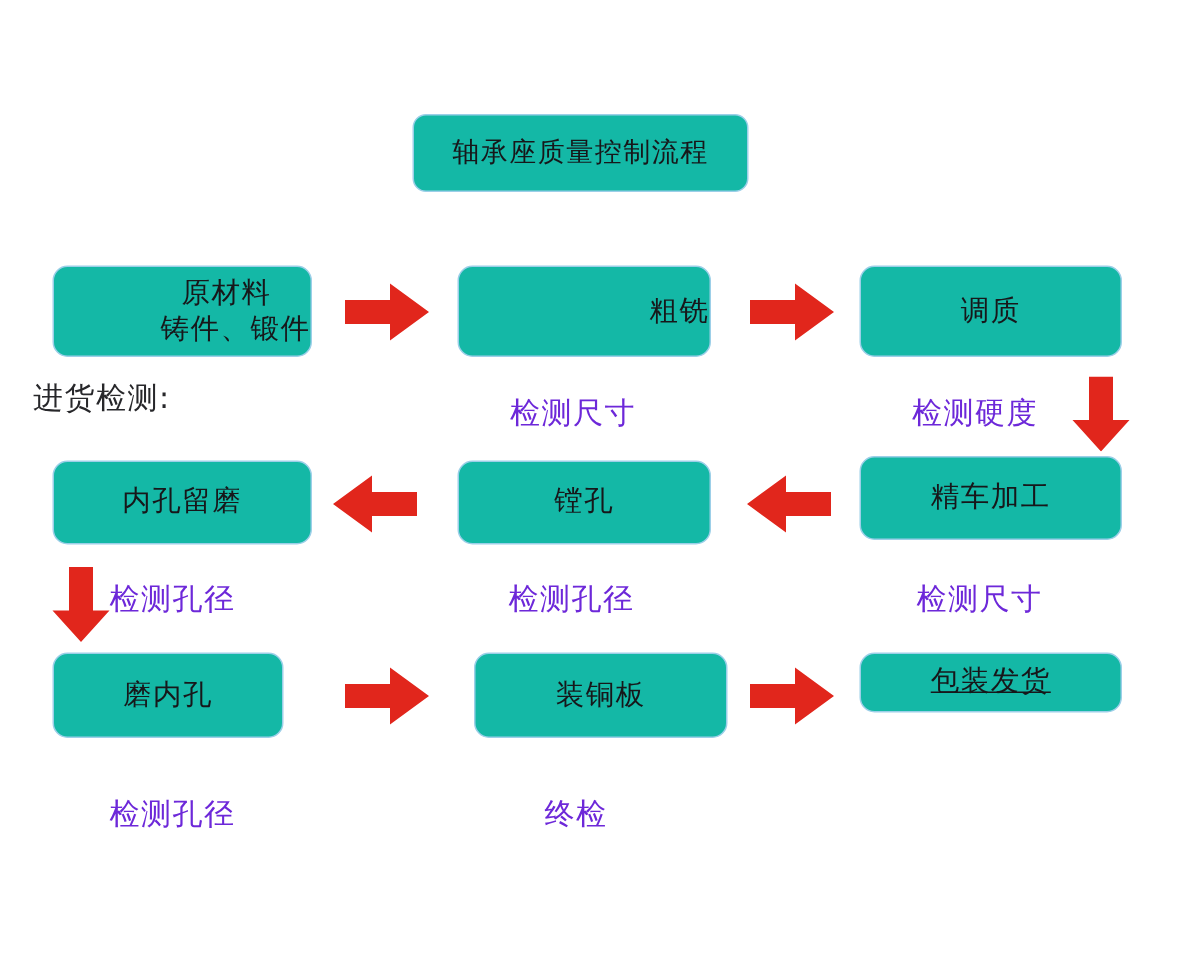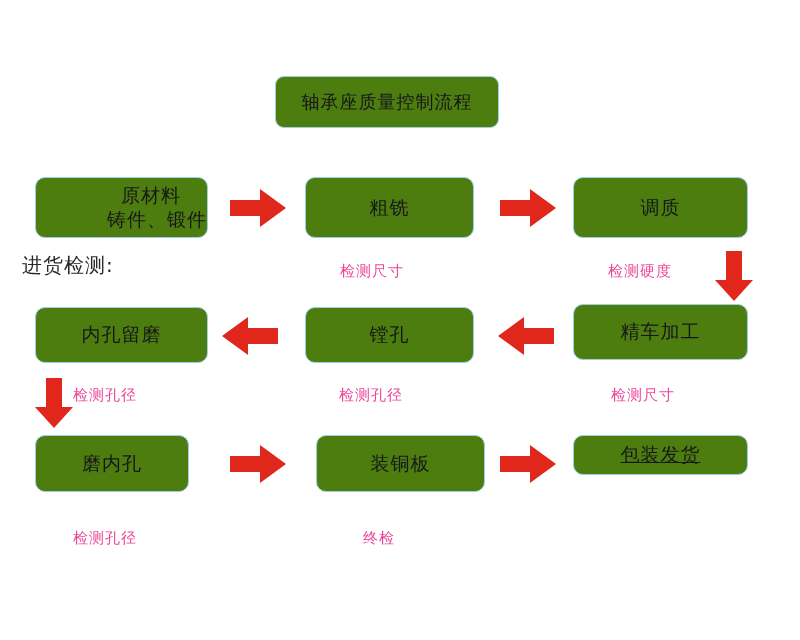--- a/index.html
+++ b/index.html
@@ -16,21 +16,21 @@
   }
   #canvas {
     position: relative;
     width: 800px;
     height: 640px;
   }
 
   
   .node {
     position: absolute;
-    background: #4d7c0f;
+    background: #14b8a6;
     border: 1px solid #9ccfe8;
     border-radius: 10px;
     box-sizing: border-box;
     display: flex;
     align-items: center;
     justify-content: center;
     text-align: center;
     color: #17171a;
     font-size: 19px;
     line-height: 1.22;
@@ -48,21 +48,21 @@
   .title-node {
     left: 275px;
     top: 76px;
     width: 224px;
     height: 52px;
     font-size: 18px;
     border-radius: 9px;
   }
 
   .r1c1 { left: 35px;  top: 177px; width: 173px; height: 61px; justify-content: flex-end; }
-  .r1c2 { left: 305px; top: 177px; width: 169px; height: 61px; }
+  .r1c2 { left: 305px; top: 177px; width: 169px; height: 61px; justify-content: flex-end; }
   .r1c3 { left: 573px; top: 177px; width: 175px; height: 61px; }
 
   .r2c1 { left: 35px;  top: 307px; width: 173px; height: 56px; }
   .r2c2 { left: 305px; top: 307px; width: 169px; height: 56px; }
   .r2c3 { left: 573px; top: 304px; width: 175px; height: 56px; }
 
   .r3c1 { left: 35px;  top: 435px; width: 154px; height: 57px; }
   .r3c2 { left: 316px; top: 435px; width: 169px; height: 57px; }
   .r3c3 { left: 573px; top: 435px; width: 175px; height: 40px; text-decoration: underline; }
 
@@ -81,22 +81,22 @@
 
   .a-r3-1 { left: 230px; top: 443px; width: 56px; height: 42px; }
   .a-r3-2 { left: 500px; top: 443px; width: 56px; height: 42px; }
 
   .a-down-right { left: 713px; top: 251px; width: 42px; height: 50px; }
   .a-down-left  { left: 33px;  top: 378px; width: 42px; height: 50px; }
 
   
   .caption {
     position: absolute;
-    color: #ec4899;
-    font-size: 15px;
+    color: #6d28d9;
+    font-size: 20px;
     letter-spacing: 1px;
     white-space: nowrap;
     user-select: none;
   }
   .caption-stack {
     position: absolute;
     display: flex;
     align-items: center;
     color: #27272a;
     font-size: 18px;

